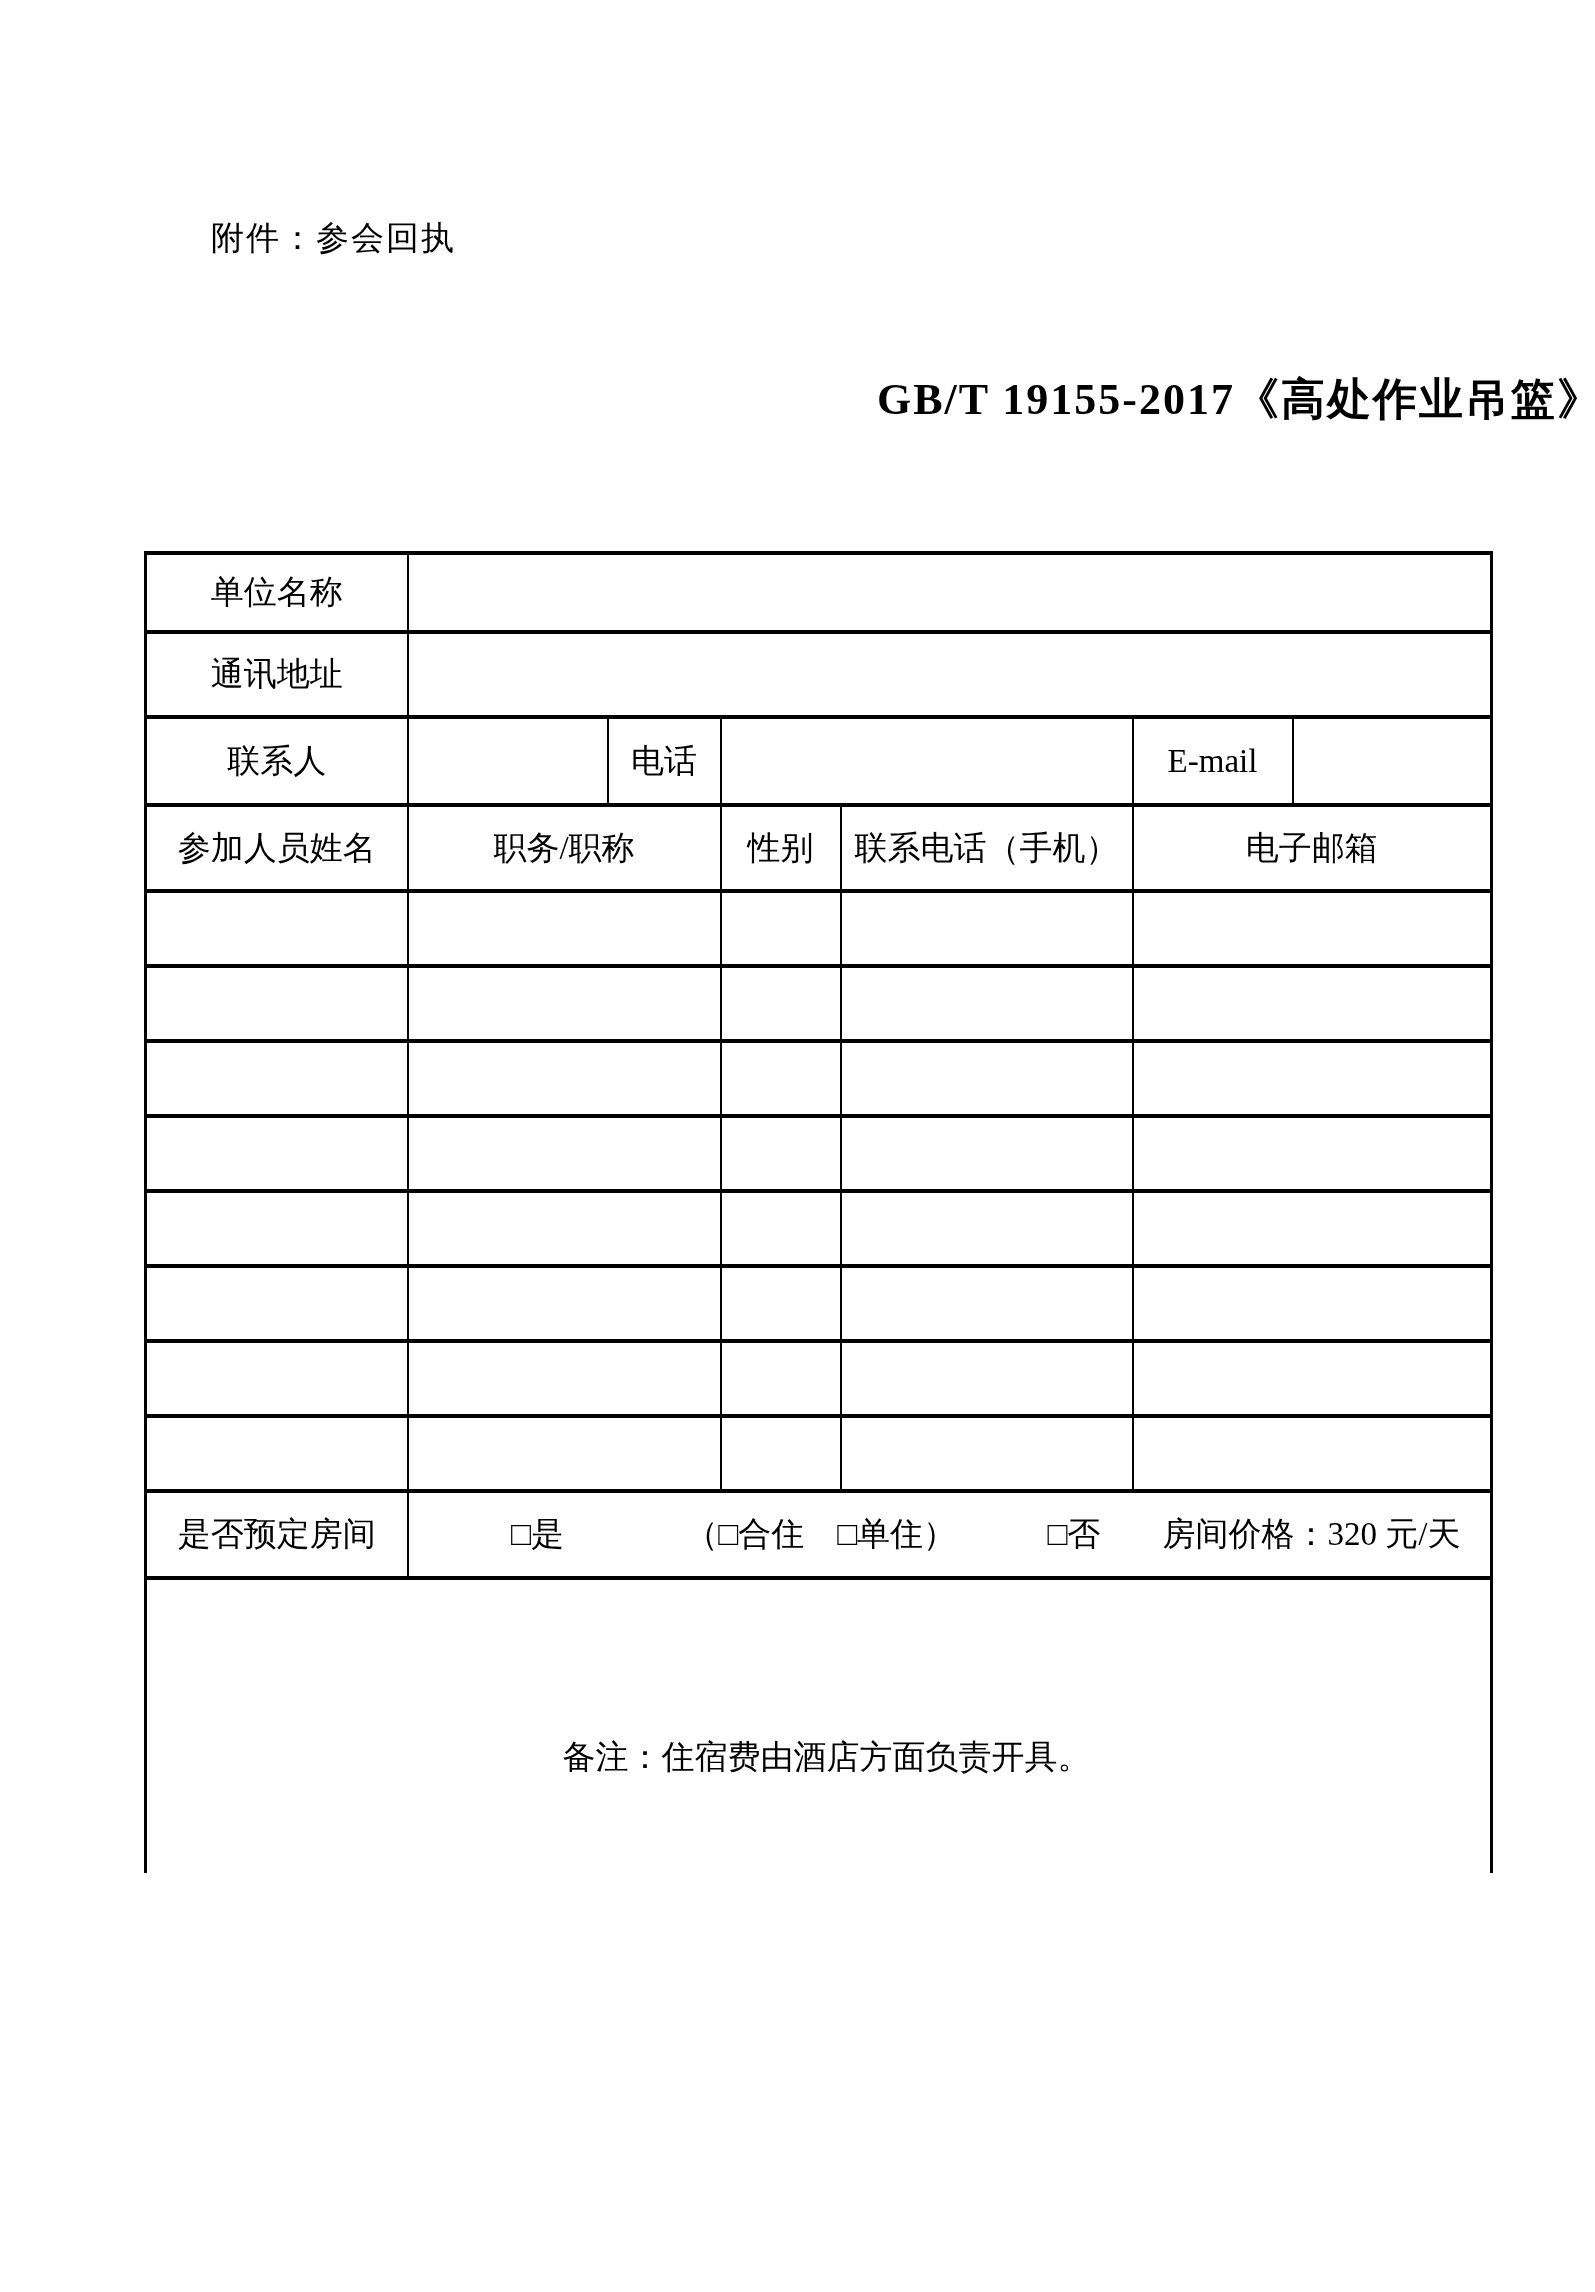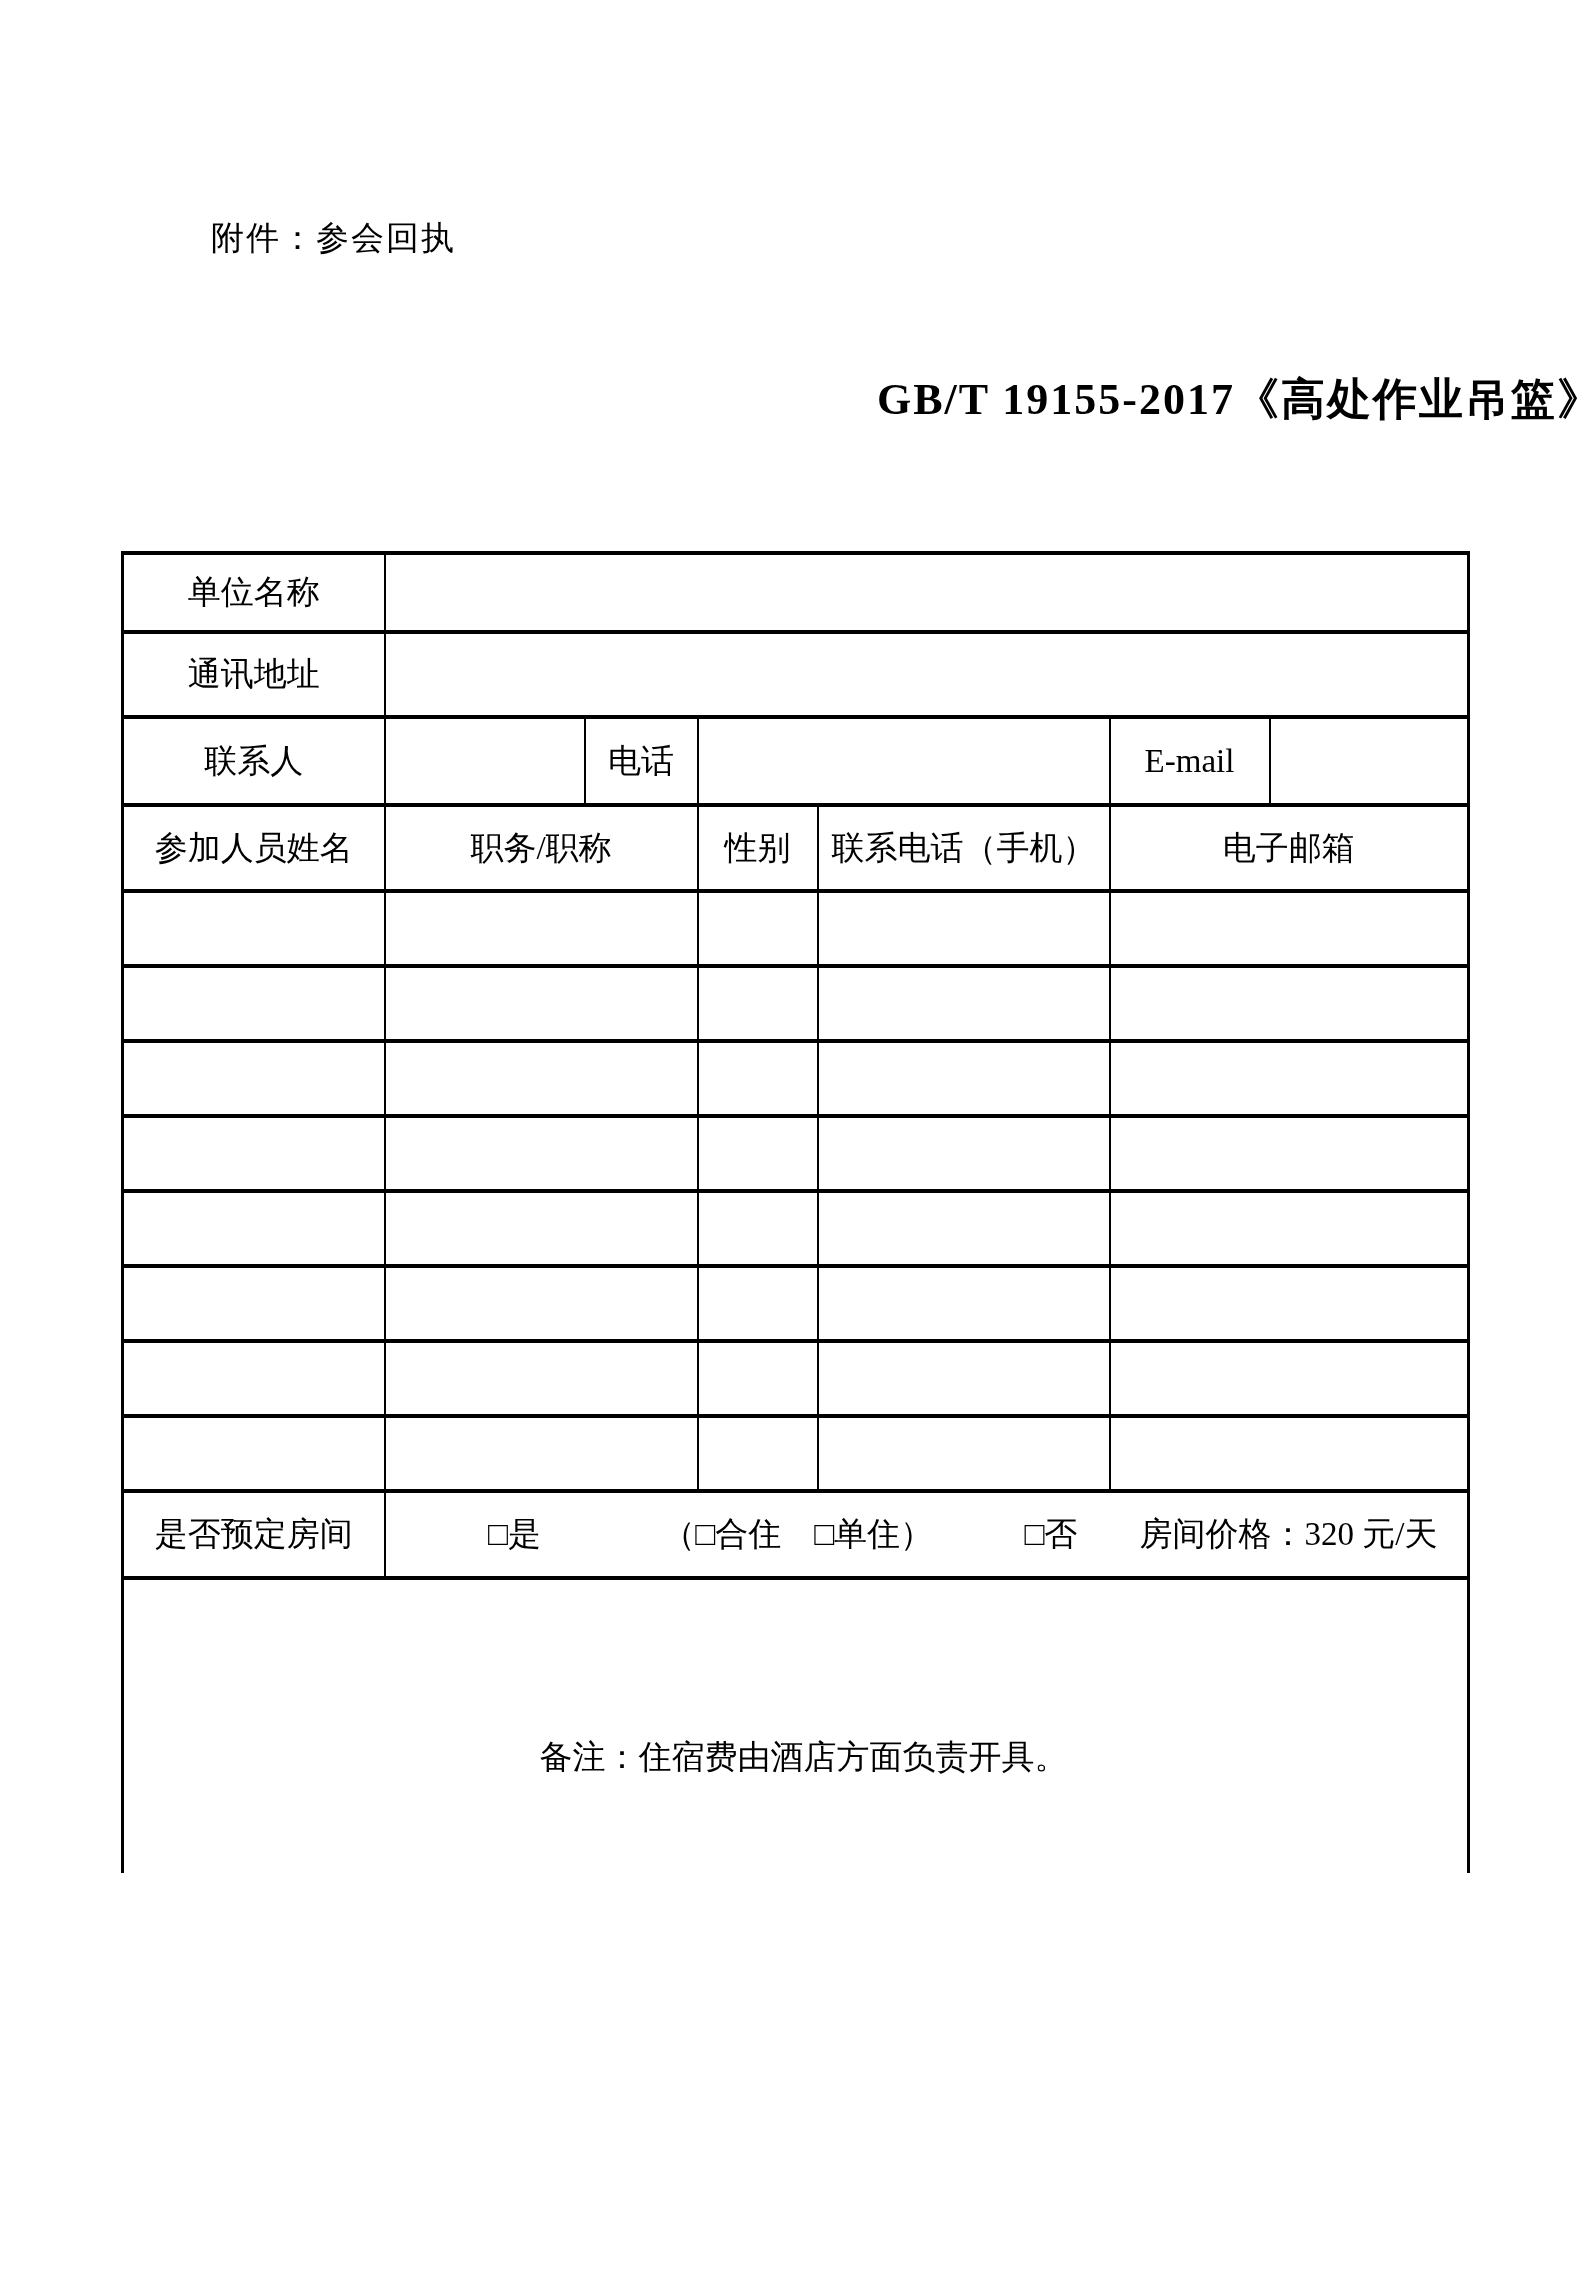--- a/index.html
+++ b/index.html
@@ -30,21 +30,21 @@
     text-align: right;
     font-weight: bold;
     font-size: 44px;
     white-space: nowrap;
     margin-left: 7px;
   }
   .title-1 { top: 370px; letter-spacing: 2px; }
   .title-2 { top: 439px; letter-spacing: 12.7px; }
   table.form {
     position: absolute;
-    left: 121px;
+    left: 144px;
     top: 551px;
     width: 1345px;
     border-collapse: collapse;
     table-layout: fixed;
     border: 3.9px solid #000;
     border-bottom-width: 7.8px;
   }
   table.form td {
     border: 2.9px solid #000;
     border-top-width: 4.9px;

